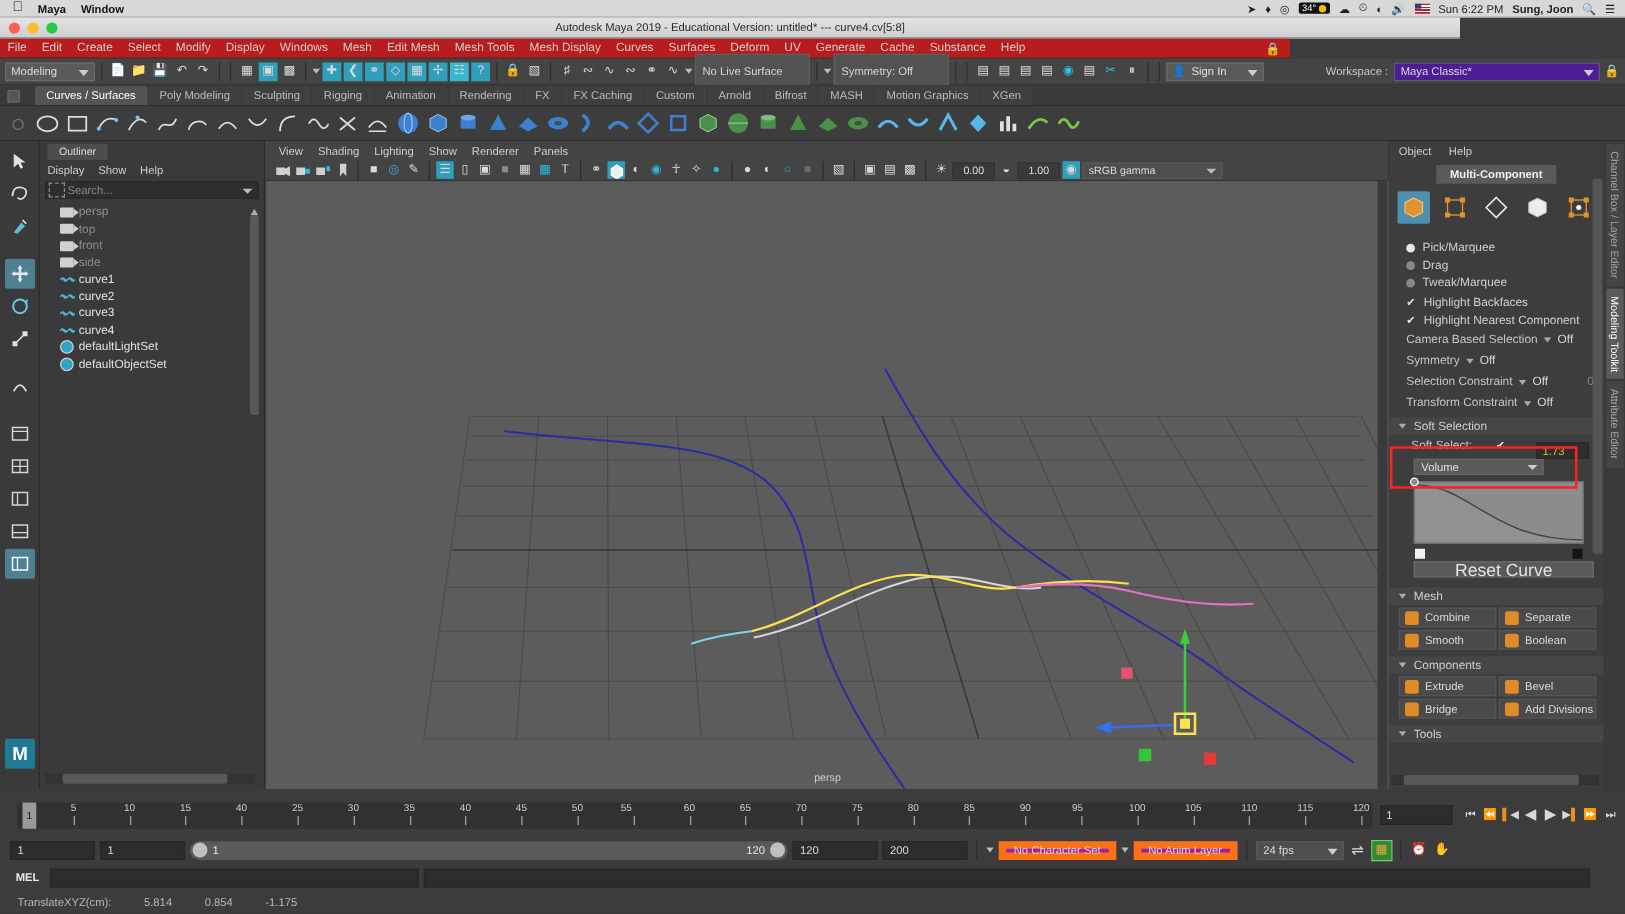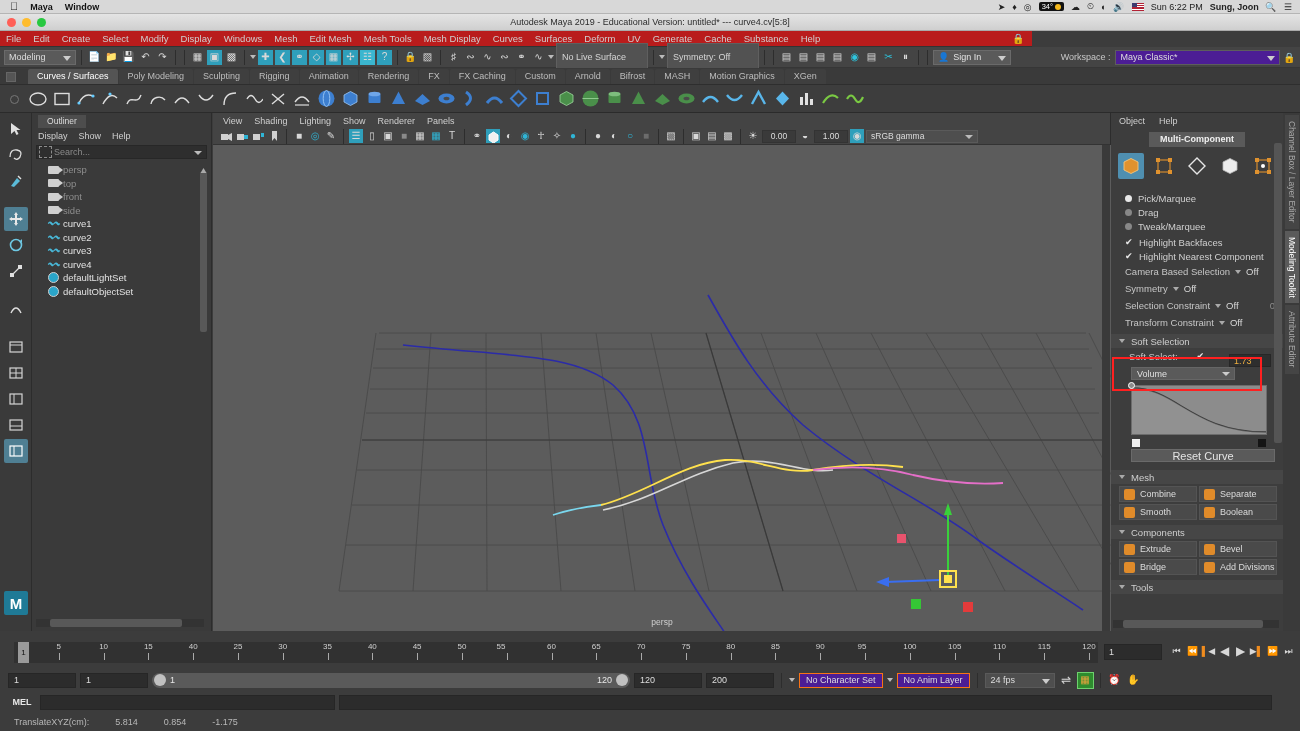--- a/index.html
+++ b/index.html
@@ -24,21 +24,21 @@
   .mac-right .ic { font-size:9px; color:#222; }
   .batt { background:#111; color:#fff; border-radius:2px; padding:0 3px; font-size:7.5px; display:flex; align-items:center; gap:2px;}
   .batt .dot { width:6px;height:6px;border-radius:50%;background:#f5b91d;display:inline-block;}
   .flagus { width:12px;height:8px;background:
       linear-gradient(#b22234 0 14%,#fff 14% 28%,#b22234 28% 42%,#fff 42% 56%,#b22234 56% 70%,#fff 70% 84%,#b22234 84% 100%);
       position:relative; display:inline-block;}
   .flagus:after{content:"";position:absolute;left:0;top:0;width:5px;height:4.5px;background:#3c3b6e;}
 
   
   .title-bar {
-    position:absolute; top:14px; left:0; width:1300px; height:17px;
+    position:absolute; top:14px; left:0; width:1168px; height:17px;
     background:linear-gradient(#e4e4e4,#cfcfcf);
     border-bottom:1px solid #aaa;
     display:flex; align-items:center; justify-content:center;
     font-size:9px; color:#2b2b2b;
   }
   .traffic { position:absolute; left:7px; top:4px; display:flex; gap:6px; }
   .traffic span { width:9px; height:9px; border-radius:50%; display:block; }
   .tl-red{background:#ff5f57;} .tl-yel{background:#febc2e;} .tl-grn{background:#28c840;}
 
   
@@ -192,21 +192,21 @@
   .vol-sel{ margin:3px 0 0 20px; width:104px;height:13px;background:#5a5a5a;border:1px solid #666;
             font-size:9px;color:#e0e0e0;display:flex;align-items:center;padding-left:5px;position:relative;}
   .vol-sel:after{content:"";position:absolute;right:4px;top:4px;border-left:4px solid transparent;border-right:4px solid transparent;border-top:4px solid #ccc;}
   .vol-val{ position:absolute; right:12px; width:42px;height:13px;background:#2e2e2e;border:1px solid #272727;
             color:#f0b040;font-size:9px;display:flex;align-items:center;padding-left:4px;}
   .curve-box{ margin:5px 0 0 20px; width:136px;height:50px;background:#8c8c8c;border:1px solid #6c6c6c;position:relative;}
   .cb-handle-l{ position:absolute; left:-4px; top:-4px; width:7px;height:7px;border:1.5px solid #fff;border-radius:50%;background:#8c8c8c;}
   .cb-sq-l{ position:absolute; left:0px; top:53px; width:8px;height:8px;background:#f0f0f0;}
   .cb-sq-r{ position:absolute; right:0px; top:53px; width:8px;height:8px;background:#151515;}
   .reset-btn{ margin:14px 0 0 20px; width:144px;height:13px;background:#5a5a5a;border:1px solid #6a6a6a;
-              font-size:11px;color:#e4e4e4;text-align:center;line-height:13px;cursor:pointer;}
+              font-size:14px;color:#e4e4e4;text-align:center;line-height:13px;cursor:pointer;}
   .grid2{ display:grid; grid-template-columns:1fr 1fr; gap:2px; padding:2px 6px 0 8px;}
   .gbtn{ height:16px;background:#4a4a4a;border:1px solid #545454; display:flex;align-items:center;gap:5px;
          padding-left:4px; font-size:9px; color:#dcdcdc; cursor:pointer;}
   .oico{ width:11px;height:11px;border-radius:2px;background:#e08b2a;}
   .rp-scroll{ position:absolute; right:1px; top:30px; width:8px; height:470px; }
   .rp-scroll .th{ width:8px;height:300px;background:#555;border-radius:2px;}
   .rp-hbar{ position:absolute; left:2px; bottom:3px; width:166px; height:8px; background:#333;}
   .rp-hbar .th{ position:absolute;left:10px;top:0;width:140px;height:8px;background:#585858;border-radius:2px;}
 
   
@@ -235,21 +235,21 @@
     position:absolute; top:669px; left:0; width:1300px; height:22px; background:#3c3c3c;
     display:flex; align-items:center; gap:4px; padding-left:8px;
   }
   .rfield{ width:68px;height:15px;background:#2c2c2c;border:1px solid #262626;font-size:9px;color:#ddd;
            display:flex;align-items:center;padding-left:5px;}
   .rbar{ width:478px;height:15px;background:#5a5a5a;border-radius:8px;position:relative;display:flex;align-items:center;}
   .rbar .hl{ position:absolute;left:2px;top:1.5px;width:12px;height:12px;border-radius:50%;background:#c0c0c0;}
   .rbar .hr{ position:absolute;right:2px;top:1.5px;width:12px;height:12px;border-radius:50%;background:#c0c0c0;}
   .rbar .lab-l{ position:absolute;left:18px;font-size:9px;color:#e8e8e8;}
   .rbar .lab-r{ position:absolute;right:18px;font-size:9px;color:#e8e8e8;}
-  .dd{ height:15px;background:#4c1d95;border:1px solid #f97316;font-size:9px;color:#ddd;
+  .dd{ height:15px;background:#a21caf;border:6px solid #f97316;font-size:9px;color:#ddd;
        display:flex;align-items:center;padding:0 6px;}
   .fps{ width:70px;height:15px;background:#4e4e4e;border:1px solid #5a5a5a;font-size:9px;color:#ddd;
         display:flex;align-items:center;padding-left:5px;position:relative;}
   .fps:after{content:"";position:absolute;right:4px;top:5px;border-left:4px solid transparent;border-right:4px solid transparent;border-top:5px solid #ccc;}
 
   
   .mel-row{
     position:absolute; top:691px; left:0; width:1300px; height:22px; background:#3c3c3c;
     display:flex; align-items:center; gap:4px; padding-left:8px;
   }

